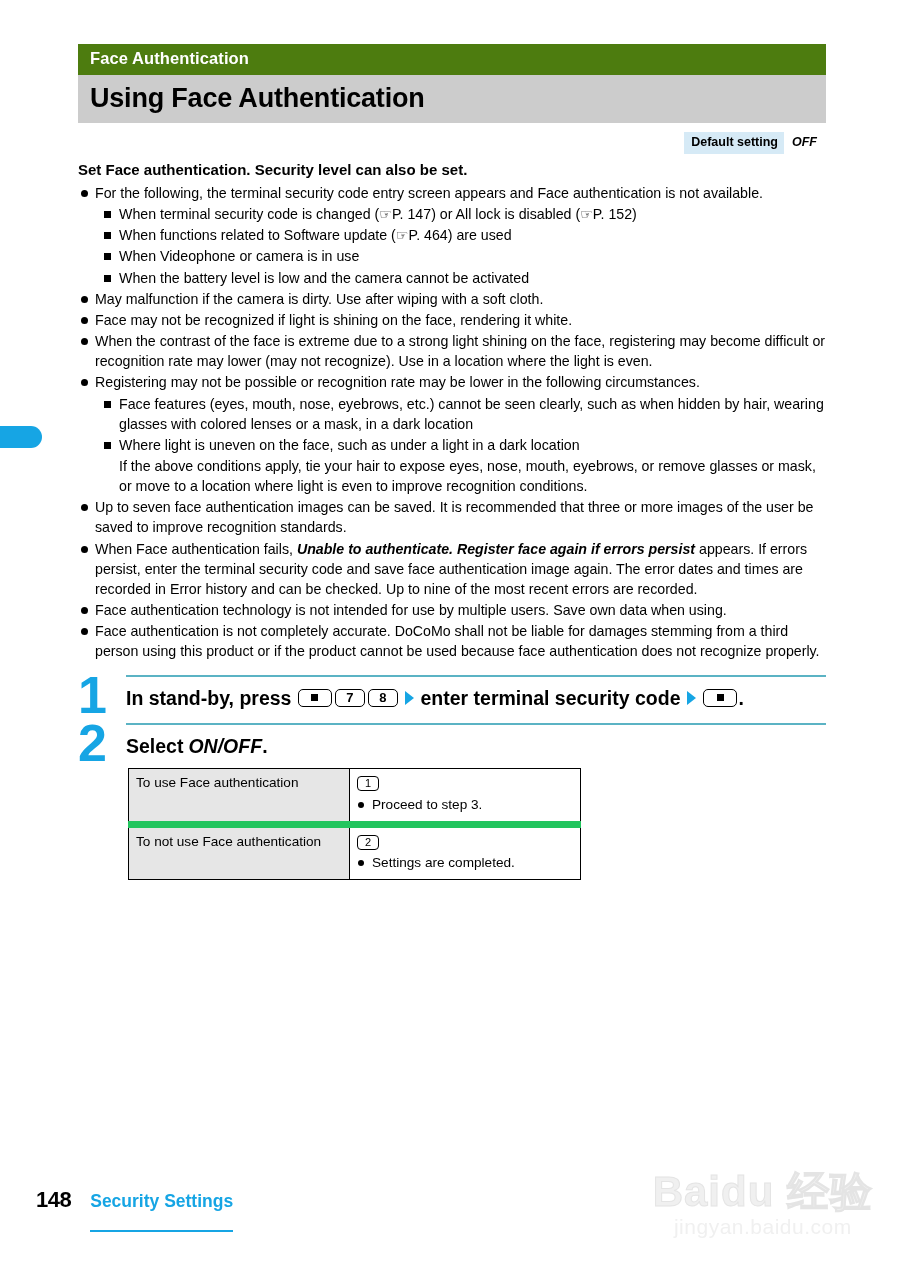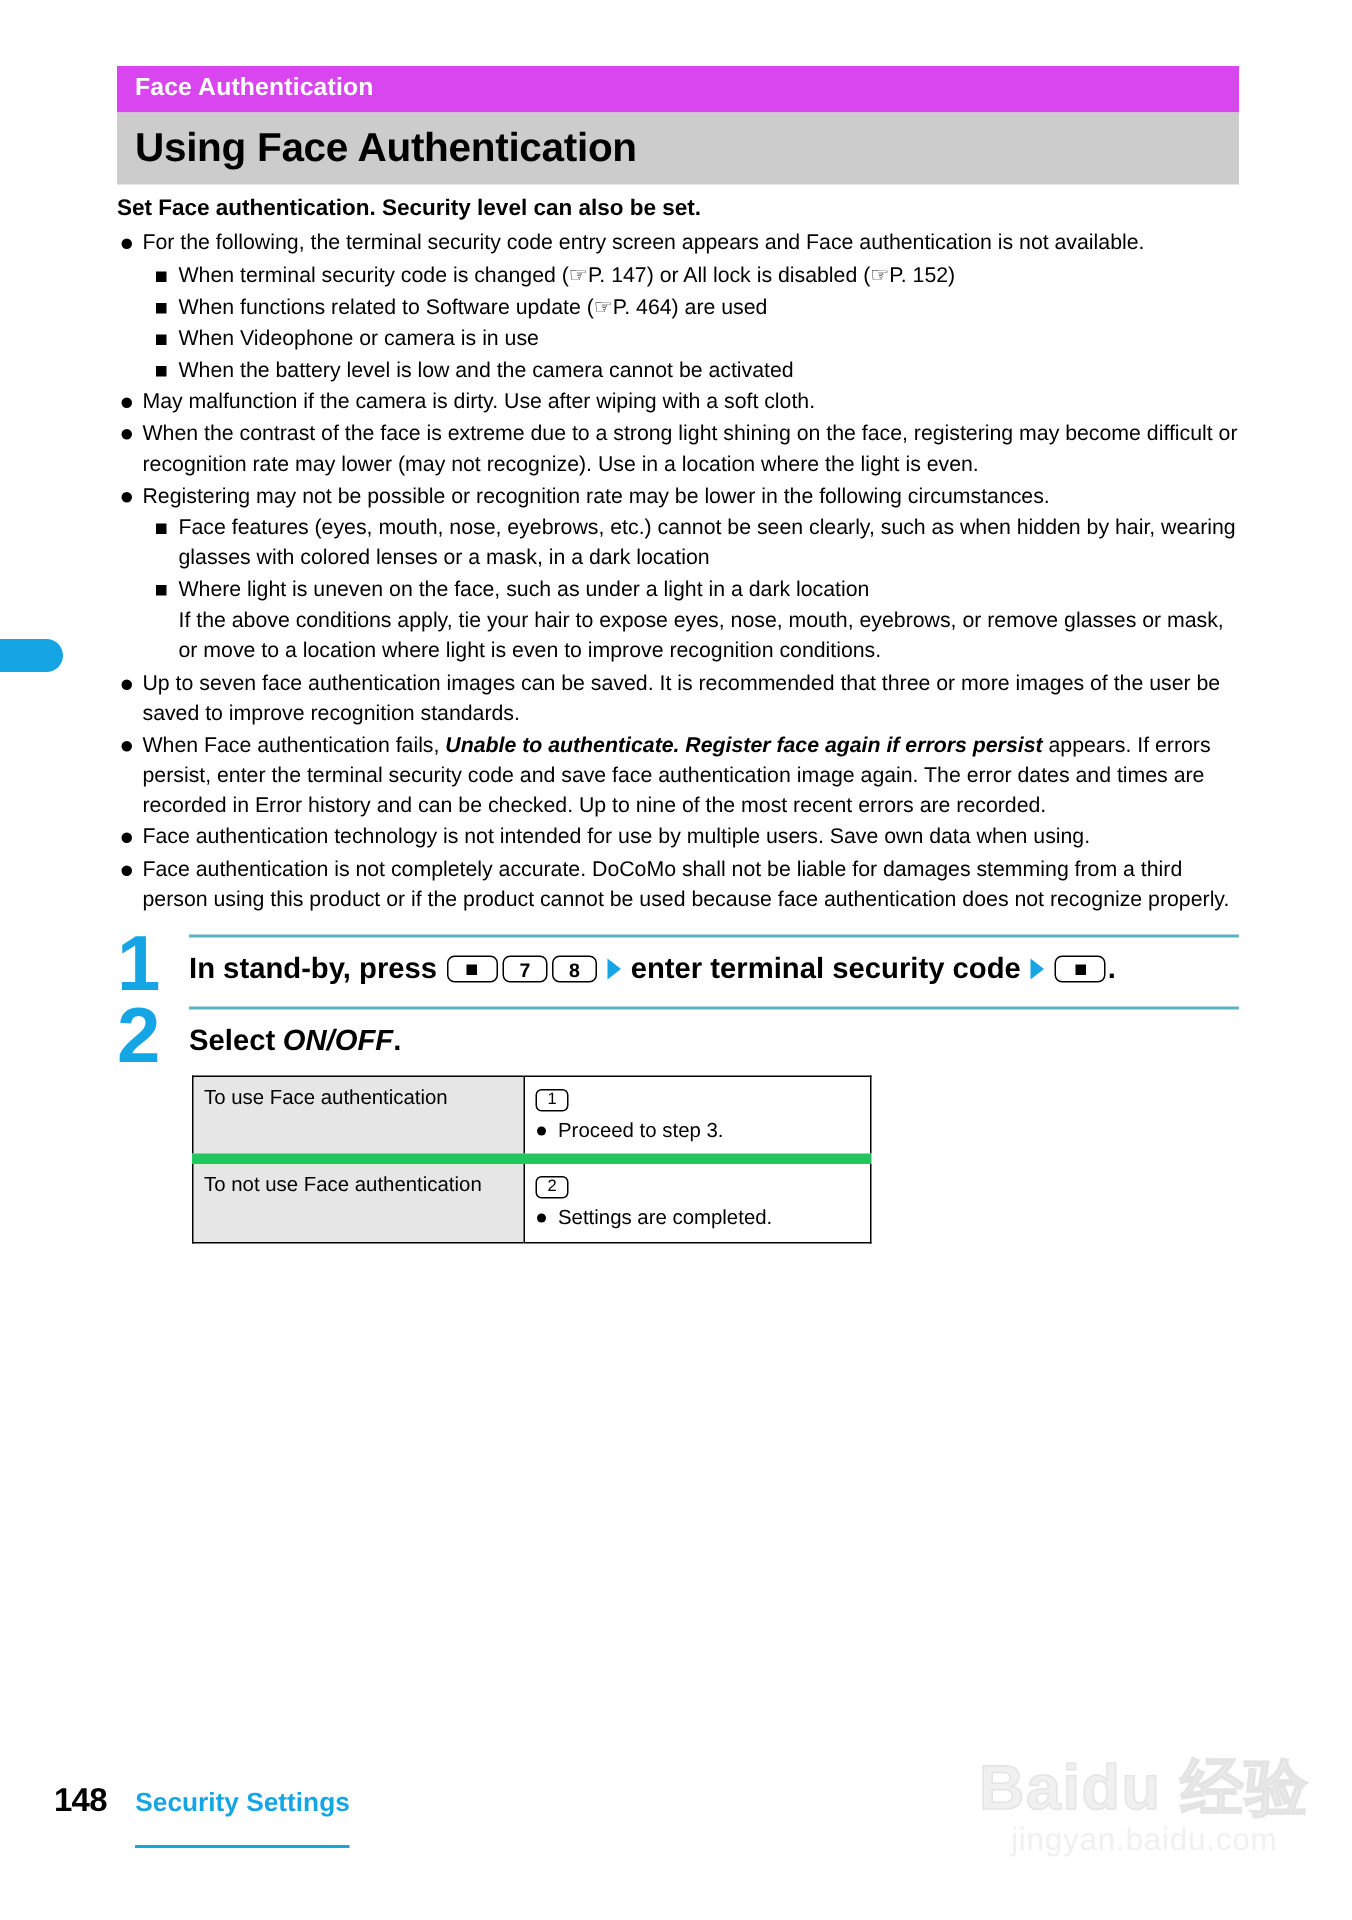--- a/index.html
+++ b/index.html
@@ -30,21 +30,21 @@
   
   .page {
     position: absolute;
     left: 78px;
     top: 44px;
     width: 748px;
   }
 
   
   .section-bar {
-    background: #d946ef;
+    background: #4d7c0f;
     color: #ffffff;
     font-size: 16.5px;
     font-weight: bold;
     padding: 5px 0 6px 12px;
     letter-spacing: .1px;
     line-height: 1.2;
   }
   .title-bar {
     background: #cccccc;
     color: #000000;
@@ -279,30 +279,37 @@
 </head>
 <body>
 
 <div class="edge-tab"></div>
 
 <div class="page">
 
   <div class="section-bar">Face Authentication</div>
   <div class="title-bar">Using Face Authentication</div>
 
+  <div class="default-row">
+    <div class="default-badge">
+      <span class="lbl">Default setting</span>
+      <span class="val">OFF</span>
+    </div>
+  </div>
 
   <div class="lead">Set Face authentication. Security level can also be set.</div>
 
   <div class="blist">
     <div class="b1">For the following, the terminal security code entry screen appears and Face authentication is not available.</div>
     <div class="b2">When terminal security code is changed (☞P. 147) or All lock is disabled (☞P. 152)</div>
     <div class="b2">When functions related to Software update (☞P. 464) are used</div>
     <div class="b2">When Videophone or camera is in use</div>
     <div class="b2">When the battery level is low and the camera cannot be activated</div>
     <div class="b1">May malfunction if the camera is dirty. Use after wiping with a soft cloth.</div>
+    <div class="b1">Face may not be recognized if light is shining on the face, rendering it white.</div>
     <div class="b1">When the contrast of the face is extreme due to a strong light shining on the face, registering may become difficult or recognition rate may lower (may not recognize). Use in a location where the light is even.</div>
     <div class="b1">Registering may not be possible or recognition rate may be lower in the following circumstances.</div>
     <div class="b2">Face features (eyes, mouth, nose, eyebrows, etc.) cannot be seen clearly, such as when hidden by hair, wearing glasses with colored lenses or a mask, in a dark location</div>
     <div class="b2">Where light is uneven on the face, such as under a light in a dark location</div>
     <div class="bcont">If the above conditions apply, tie your hair to expose eyes, nose, mouth, eyebrows, or remove glasses or mask, or move to a location where light is even to improve recognition conditions.</div>
     <div class="b1">Up to seven face authentication images can be saved. It is recommended that three or more images of the user be saved to improve recognition standards.</div>
     <div class="b1" id="note-emph">When Face authentication fails, <span class="bi">Unable to authenticate. Register face again if errors persist</span> appears. If errors persist, enter the terminal security code and save face authentication image again. The error dates and times are recorded in Error history and can be checked. Up to nine of the most recent errors are recorded.</div>
     <div class="b1">Face authentication technology is not intended for use by multiple users. Save own data when using.</div>
     <div class="b1">Face authentication is not completely accurate. DoCoMo shall not be liable for damages stemming from a third person using this product or if the product cannot be used because face authentication does not recognize properly.</div>
   </div>

